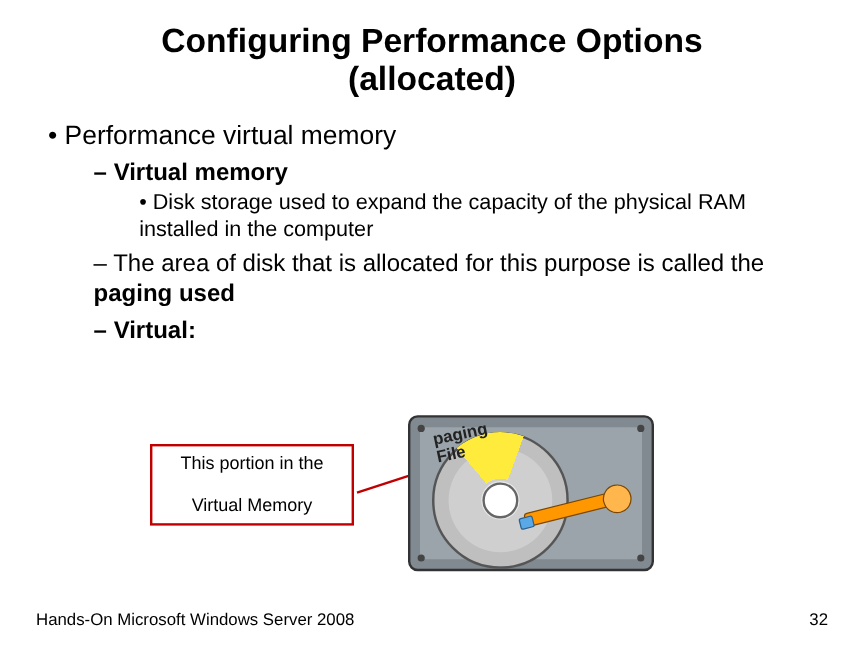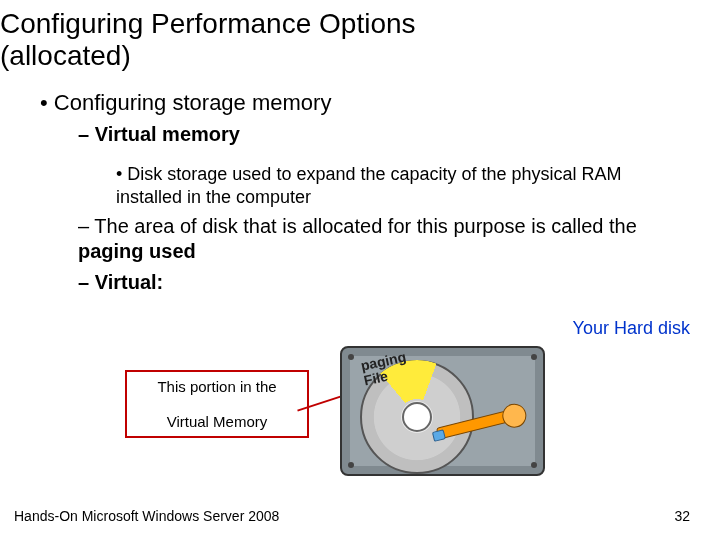--- a/index.html
+++ b/index.html
@@ -5,50 +5,51 @@
   * { margin: 0; padding: 0; box-sizing: border-box; }
   body {
     width: 720px;
     height: 540px;
     background: #fff;
     font-family: Arial, Helvetica, sans-serif;
     position: relative;
     overflow: hidden;
   }
   .title {
+    text-align: center;
     font-size: 28px;
-    font-weight: normal;
-    padding-top: 8px;
+    font-weight: bold;
+    padding-top: 18px;
     line-height: 1.15;
   }
   .content {
     padding: 18px 30px 0 40px;
   }
   ul { list-style: none; }
   .lvl1 > li { font-size: 22px; margin-bottom: 4px; }
   .lvl1 > li::before { content: "• "; }
   .lvl2 { margin-left: 38px; margin-top: 6px; }
   .lvl2 > li { font-size: 20px; margin-bottom: 6px; line-height: 1.25; }
   .lvl2 > li::before { content: "– "; }
-  .lvl3 { margin-left: 38px; margin-top: 16px; }
+  .lvl3 { margin-left: 38px; margin-top: 0; }
   .lvl3 > li { font-size: 18px; margin-bottom: 6px; line-height: 1.25; font-weight: normal; }
   .lvl3 > li::before { content: "• "; }
   .bold { font-weight: bold; }
 
   .diagram {
     position: absolute;
     left: 0; right: 0;
     top: 330px;
     height: 160px;
   }
   .callout-box {
     position: absolute;
     left: 125px;
     top: 40px;
-    width: 184px;
+    width: 170px;
     border: 2px solid #c00000;
     padding: 6px 4px;
     text-align: center;
     font-size: 15px;
     line-height: 1.15;
     background: #fff;
   }
   .hdd-label {
     position: absolute;
     right: 30px;
@@ -159,21 +160,21 @@
   .arrow::after {
     content: "";
     position: absolute;
     right: -2px; top: -4px;
     border: 5px solid transparent;
     border-left: 9px solid #c00000;
   }
 
   .footer-left {
     position: absolute;
-    left: 14px;
+    left: 30px;
     bottom: 16px;
     font-size: 14px;
   }
   .footer-right {
     position: absolute;
     right: 30px;
     bottom: 16px;
     font-size: 14px;
   }
 </style>
@@ -181,21 +182,21 @@
 <body>
 
 <div class="title">
   <span>Configuring Performance Options</span><br>
   <span>(allocated)</span>
 </div>
 
 <div class="content">
   <ul class="lvl1">
     <li>
-      <span>Configuring storage memory</span>
+      <span>Performance virtual memory</span>
       <ul class="lvl2">
         <li class="bold">
           <span>Virtual memory</span>
           <ul class="lvl3">
             <li>
               <span>Disk storage used to expand the capacity of the physical RAM installed in the computer</span>
             </li>
           </ul>
         </li>
         <li>
@@ -203,21 +204,20 @@
         </li>
         <li class="bold">
           <span>Virtual:</span>
         </li>
       </ul>
     </li>
   </ul>
 </div>
 
 <div class="diagram">
-  <div class="hdd-label">Your Hard disk</div>
 
   <div class="callout-box">
     <span>This portion in the</span><br>
     <br>
     <span>Virtual Memory</span>
   </div>
 
   <div class="arrow"></div>
 
   <div class="hdd">

